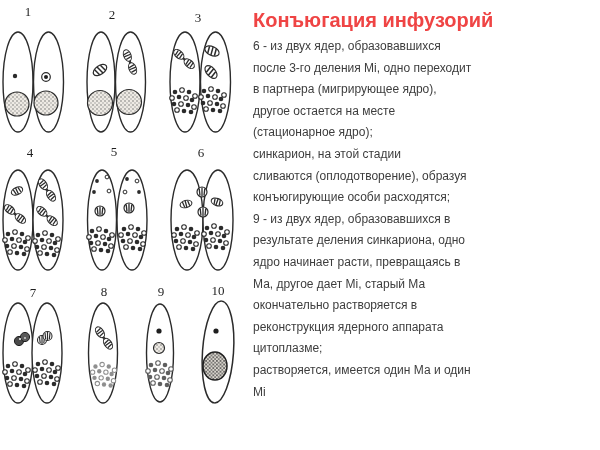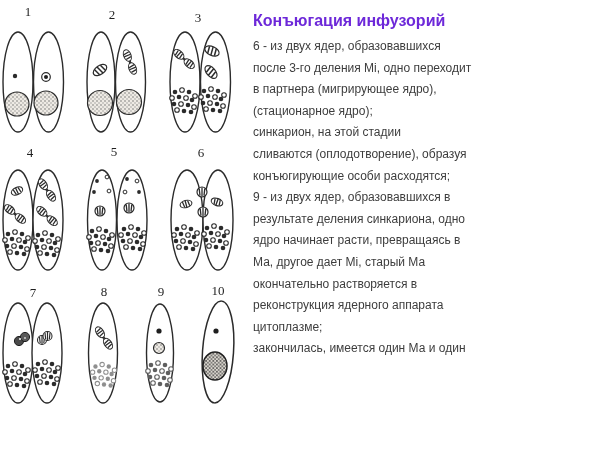--- a/index.html
+++ b/index.html
@@ -6,22 +6,22 @@
   body {
     width:600px; height:450px; background:#ffffff;
     font-family:"Liberation Sans", sans-serif;
     overflow:hidden;
   }
   .page { position:relative; width:600px; height:450px; background:#ffffff; }
   .figure { position:absolute; left:0; top:0; }
   .num { font:13px "Liberation Serif", serif; fill:#1f1f1f; }
   .textcol { position:absolute; left:253px; top:8px; width:347px; }
   .title {
-    margin:0 0 3px 0; font-size:16px; line-height:25px;
-    font-weight:bold; color:#6d28d9;
+    margin:0 0 3px 0; font-size:20px; line-height:25px;
+    font-weight:bold; color:#ef4444;
   }
   .ln {
     font-size:12px; line-height:21.6px; color:#3d3d3d;
     white-space:pre;
   }
 </style>
 </head>
 <body>
 
 <div class="page">
@@ -192,28 +192,30 @@
       <ellipse cx="215" cy="366" rx="12" ry="14" fill="url(#stipdark)" stroke="#1f1f1f" stroke-width="1.5"></ellipse>
     </g>
   </svg>
 
   <div class="textcol">
     <h1 class="title">Конъюгация инфузорий</h1>
     <div>
       <div class="ln">6 - из двух ядер, образовавшихся</div>
       <div class="ln">после 3-го деления Mi, одно переходит</div>
       <div class="ln">в партнера (мигрирующее ядро),</div>
+      <div class="ln">другое остается на месте</div>
       <div class="ln">(стационарное ядро);</div>
       <div class="ln">синкарион, на этой стадии</div>
       <div class="ln">сливаются (оплодотворение), образуя</div>
       <div class="ln">конъюгирующие особи расходятся;</div>
       <div class="ln">9 - из двух ядер, образовавшихся в</div>
       <div class="ln">результате деления синкариона, одно</div>
       <div class="ln">ядро начинает расти, превращаясь в</div>
       <div class="ln">Ма, другое дает Mi, старый Ма</div>
       <div class="ln">окончательно растворяется в</div>
       <div class="ln">реконструкция ядерного аппарата</div>
       <div class="ln">цитоплазме;</div>
-      <div class="ln">закончилась, имеется один Ма и один</div>
+      <div class="ln">растворяется, имеется один Ма и один</div>
+      <div class="ln">Mi</div>
     </div>
   </div>
 
 </div>
 
 </body></html>

